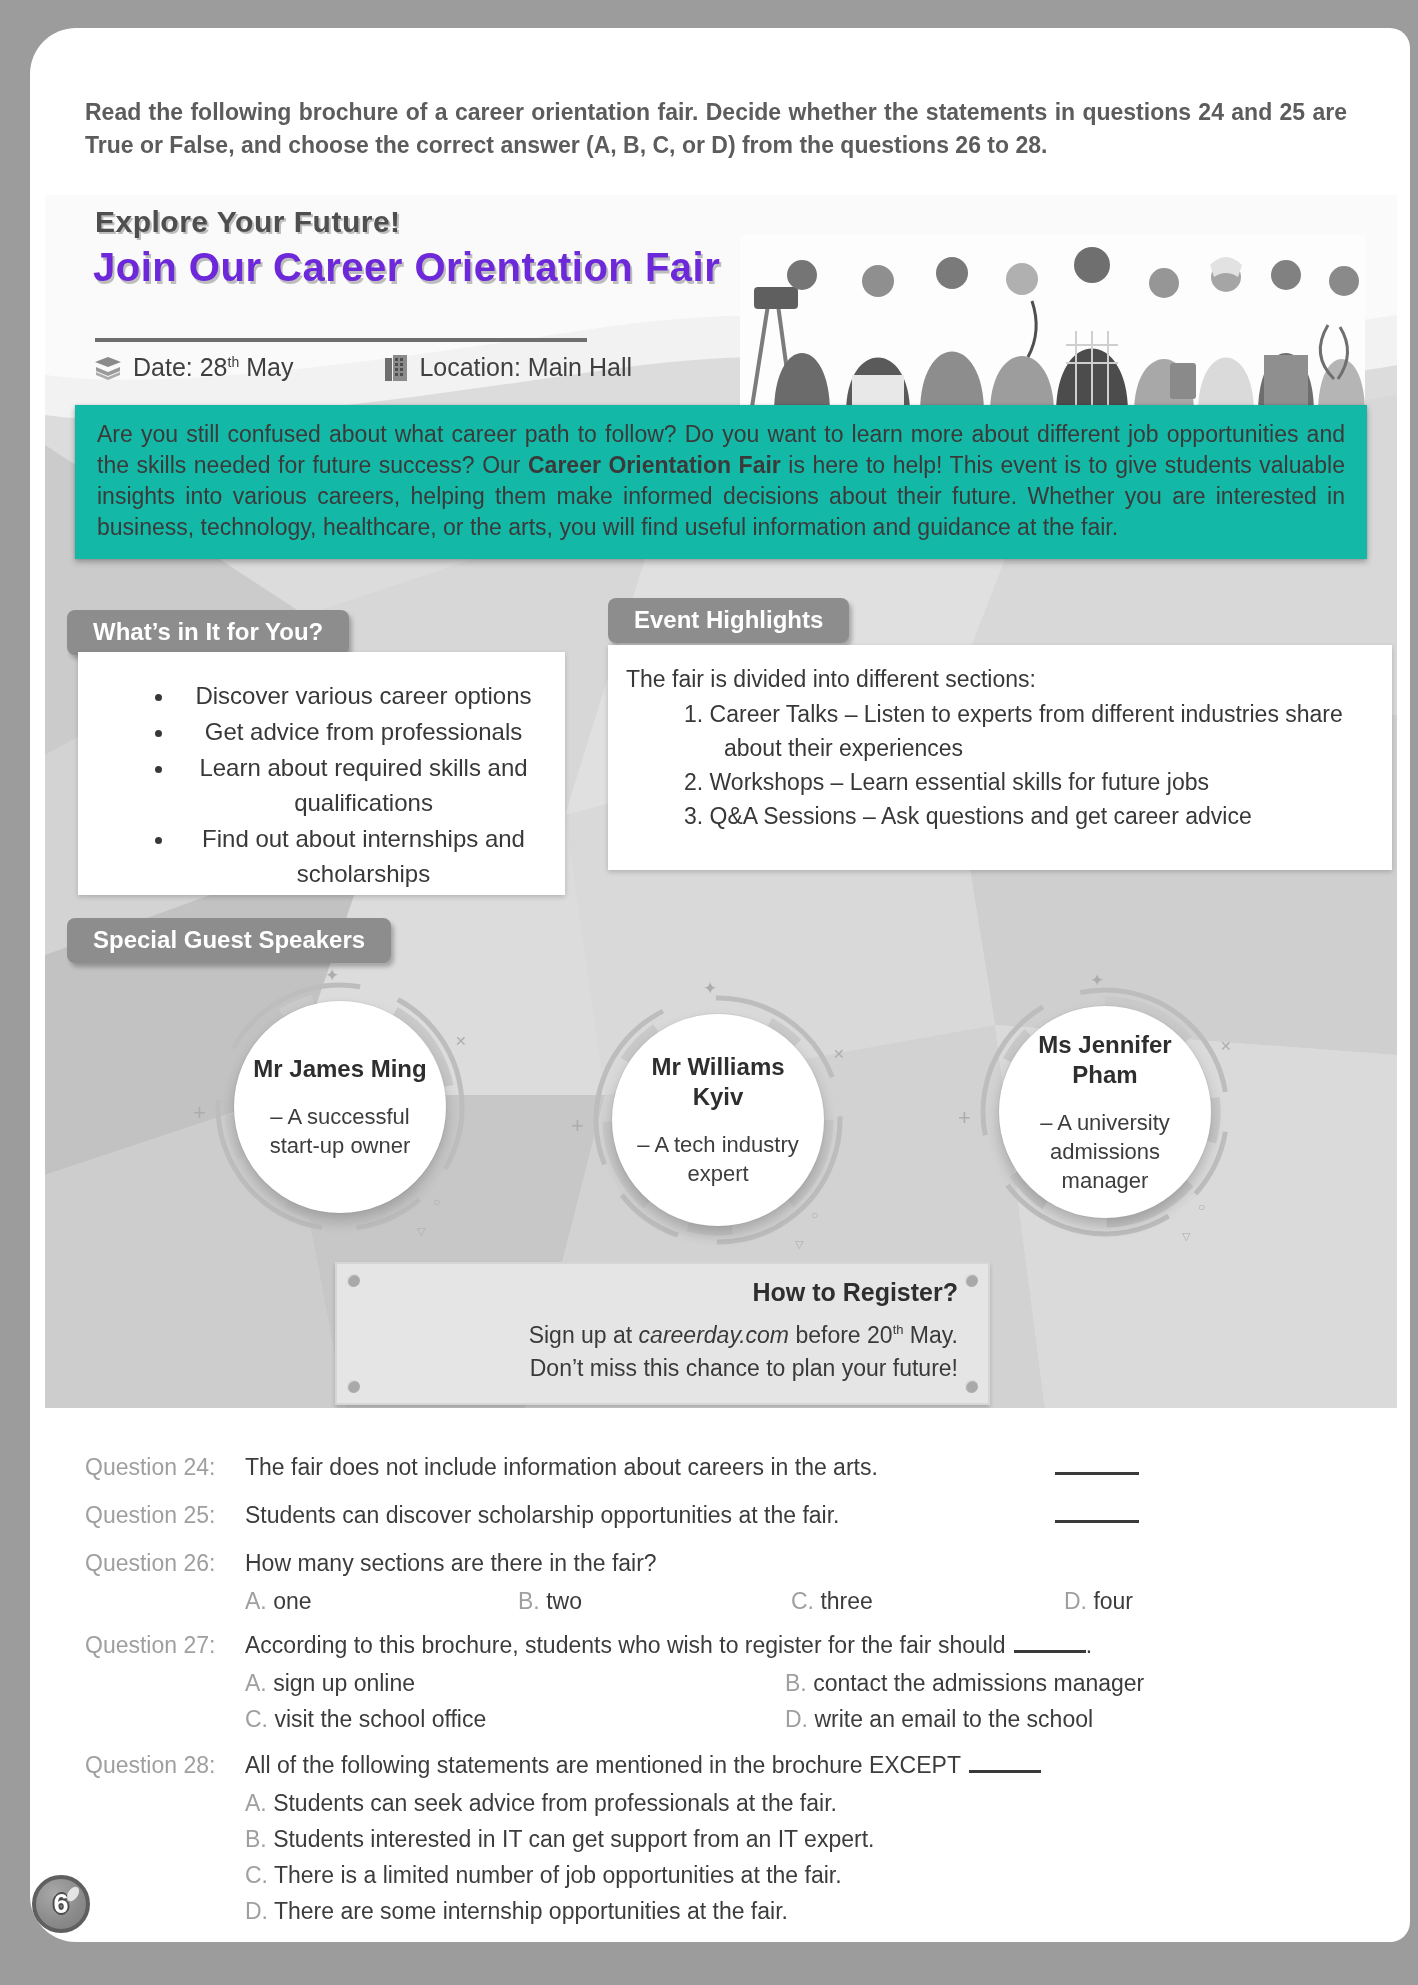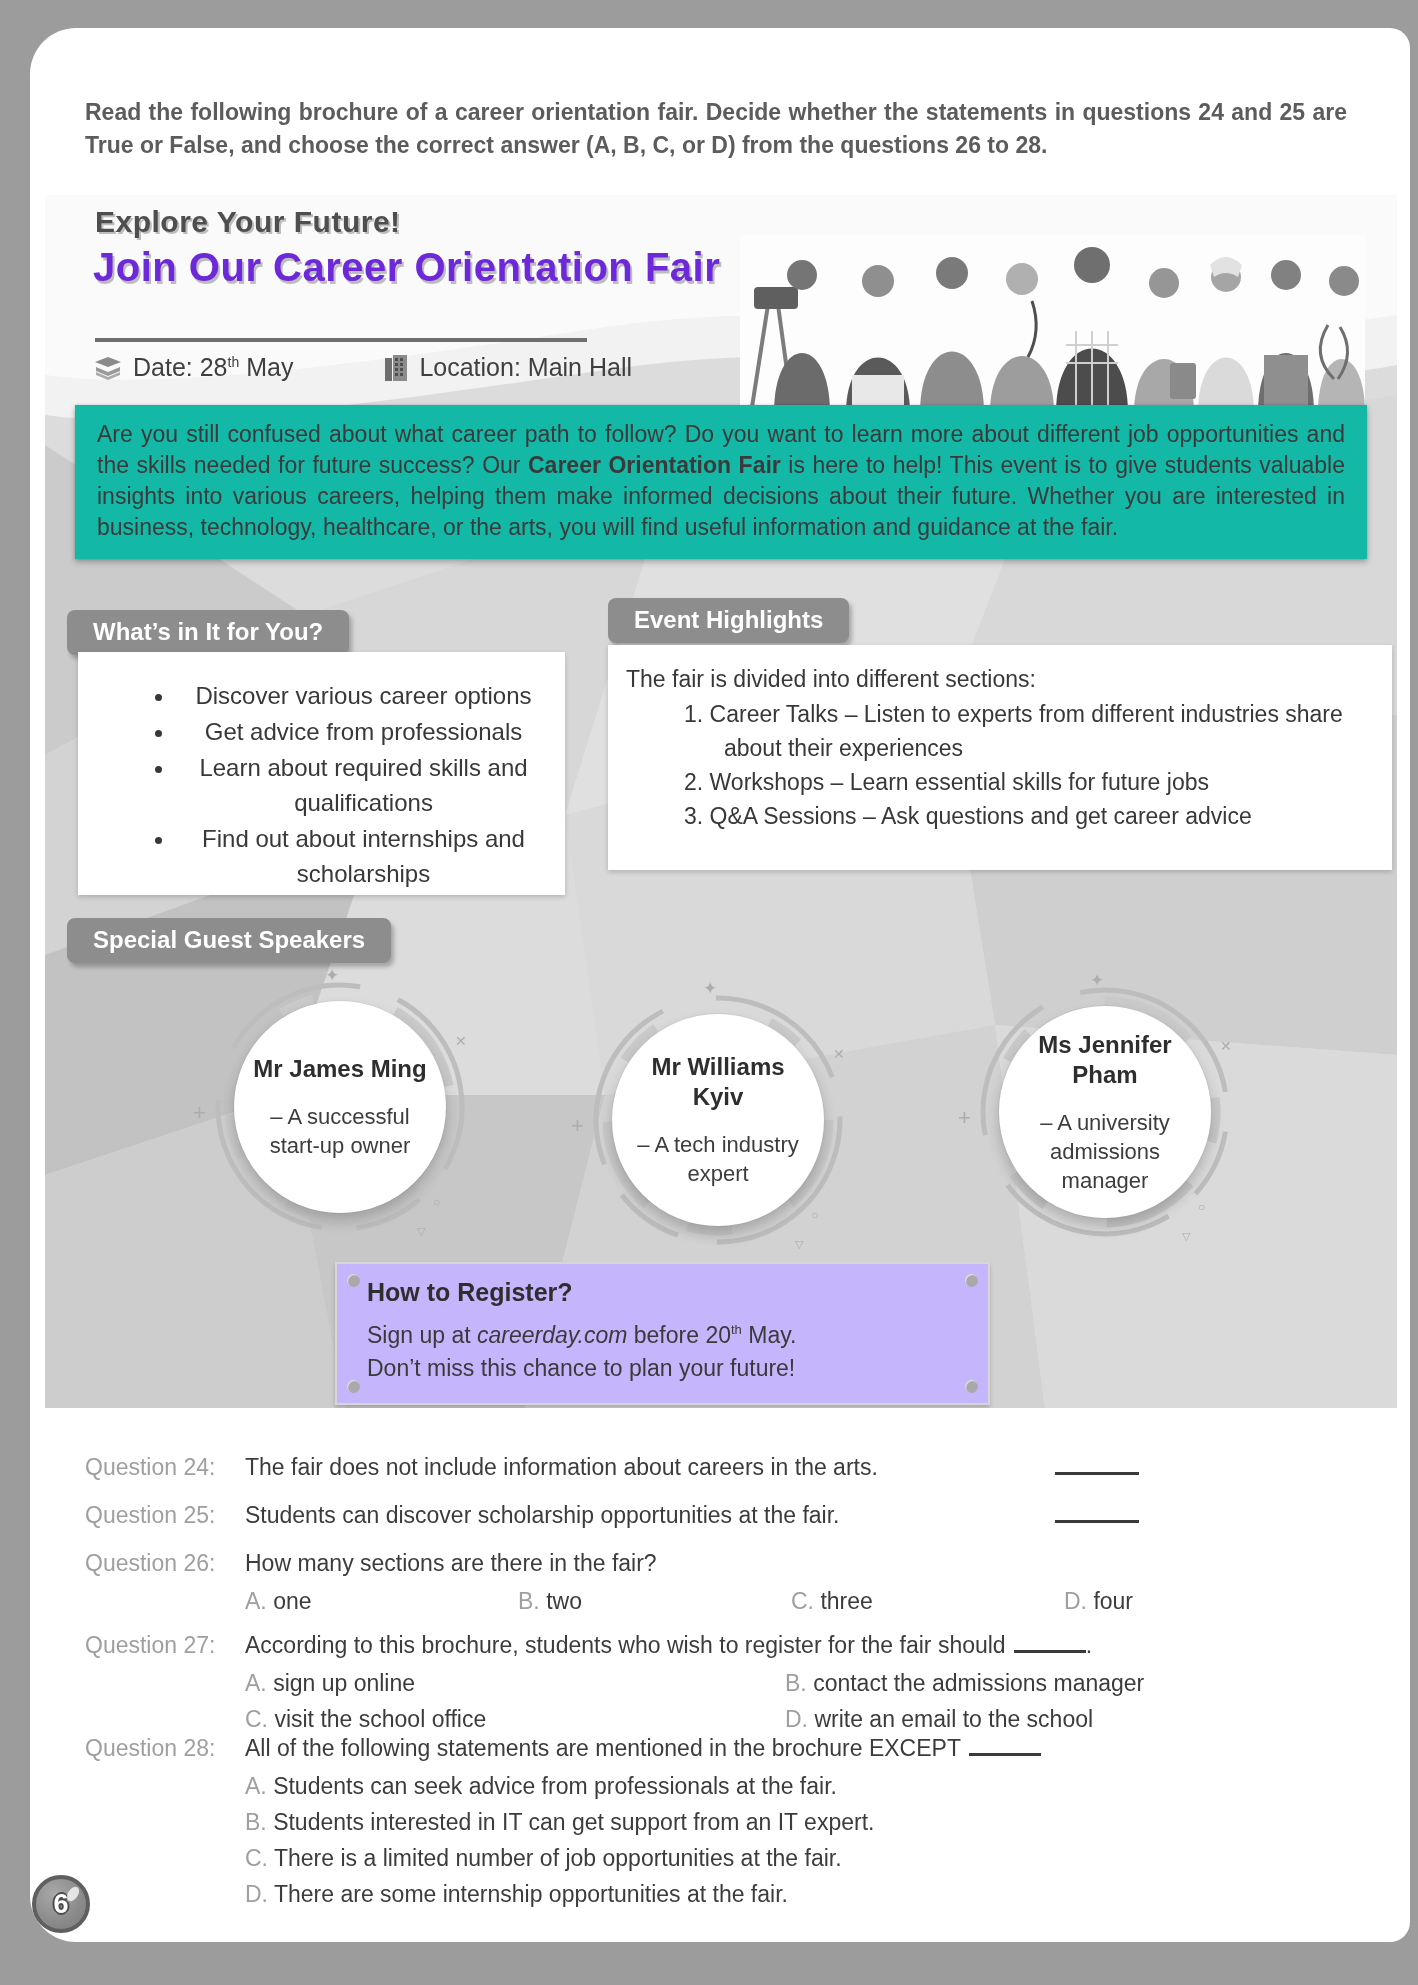--- a/index.html
+++ b/index.html
@@ -55,23 +55,23 @@
 
   .speaker-ring { position:absolute; width:260px; height:260px; }
   .speaker-circle { position:absolute; width:212px; height:212px; border-radius:50%; background:#ffffff;
                     box-shadow:0 8px 14px rgba(0,0,0,.20), 0 0 0 1px rgba(0,0,0,.04);
                     display:flex; flex-direction:column; justify-content:center; align-items:center;
                     text-align:center; padding:0 16px; }
   .speaker-name { font-size:24px; font-weight:bold; color:#2e2e2e; line-height:30px; }
   .speaker-desc { font-size:22px; color:#3d3d3d; line-height:29px; margin-top:18px; }
   .sparkle { position:absolute; color:#adadad; font-size:17px; }
 
-  .register-box { position:absolute; left:290px; top:1067px; width:655px; background:#c4b5fd;
+  .register-box { position:absolute; left:290px; top:1067px; width:655px; background:#e5e5e5;
                   border:2px solid #d6d6d6; box-shadow:0 3px 4px rgba(0,0,0,.18);
-                  padding:14px 30px 18px 30px; text-align:left; }
+                  padding:14px 30px 18px 30px; text-align:right; }
   .register-box:after { content:""; position:absolute; left:-30px; right:40px; bottom:-20px; height:20px;
                   background:#a2a2a2; border-radius:50%; z-index:-1; }
   .reg-dot { position:absolute; width:13px; height:13px; border-radius:50%; background:#a9a9a9;
              box-shadow:inset 1px 1px 1px rgba(255,255,255,.7); }
   .reg-title { font-size:25px; font-weight:bold; color:#2e2e2e; margin:0 0 6px 0; }
   .reg-line { font-size:23px; color:#3a3a3a; line-height:33px; margin:0; }
   .reg-line sup { font-size:13px; }
   .reg-line .it { font-style:italic; }
 
   
@@ -81,21 +81,21 @@
   .qtext { color:#3c3c3c; flex:1; }
   .blank { display:inline-block; width:84px; border-bottom:3px solid #3a3a3a; height:20px;
            flex:none; margin-right:196px; align-self:flex-start; margin-top:2px; }
   .tail-blank { display:inline-block; width:72px; border-bottom:3px solid #3a3a3a; height:16px; margin-left:8px; }
   .opt-letter { color:#9f9f9f; }
   .opt-text { color:#3c3c3c; }
   .optrow { margin-left:160px; font-size:23px; line-height:29px; display:flex; }
   .optrow .cell4 { width:273px; flex:none; }
   .optrow .cell2 { width:540px; flex:none; }
   .mb18 { margin-bottom:19px; } .mb9 { margin-bottom:9px; } .mb15 { margin-bottom:15px; }
-  .mb7 { margin-bottom:7px; } .mb17 { }
+  .mb7 { margin-bottom:7px; } .mb17 { margin-bottom:17px; }
 
   
   .page-badge { position:absolute; left:32px; top:1875px; width:58px; height:58px; border-radius:50%;
                 background:radial-gradient(circle at 35% 30%, #a8a8a8, #8a8a8a 60%, #7d7d7d);
                 border:4px solid #5f5f5f; display:flex; align-items:center; justify-content:center; }
   .page-badge:before { content:""; position:absolute; right:8px; top:7px; width:10px; height:16px;
                 border-radius:50%; background:rgba(255,255,255,.75); transform:rotate(35deg); }
   .page-num { font-size:27px; font-weight:bold; color:#ffffff;
               text-shadow:-2px 0 0 #4c4c4c, 2px 0 0 #4c4c4c, 0 -2px 0 #4c4c4c, 0 2px 0 #4c4c4c; }
 </style>

